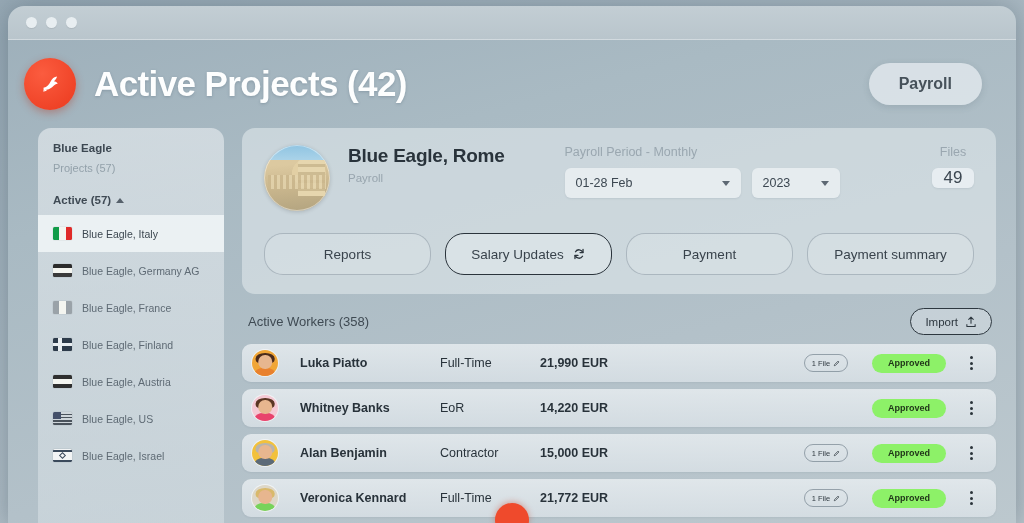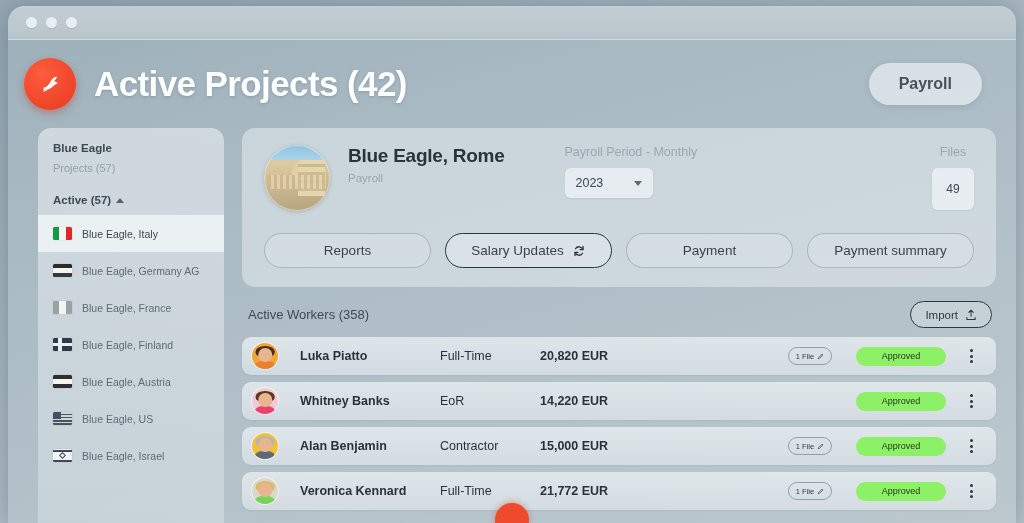--- a/index.html
+++ b/index.html
@@ -235,36 +235,36 @@
     border-left: 4.5px solid transparent;
     border-right: 4.5px solid transparent;
     border-top: 5.5px solid #5d6873;
     margin-left: 8px;
   }
   #files-block { margin-left: auto; text-align: center; }
   #files-label { font-size: 12.5px; color: #9aa7b0; margin-bottom: 9px; }
   #files-value {
     background: rgba(238,243,246,.80);
     border-radius: 6px;
-    height: 42px;
+    height: 20px;
     min-width: 42px;
     display: flex; align-items: center; justify-content: center;
-    font-size: 12px;
+    font-size: 17px;
     color: #3c4751;
     box-shadow: 0 1px 2px rgba(60,80,95,.10);
   }
 
   #action-row {
     display: flex;
     gap: 14px;
     margin-top: 22px;
   }
   .action-btn {
     flex: 1;
-    height: 35px;
+    height: 42px;
     border-radius: 19px;
     border: 1px solid rgba(110,125,138,.40);
     display: flex;
     align-items: center;
     justify-content: center;
     gap: 8px;
     font-size: 13.5px;
     color: #39434c;
     background: rgba(228,234,238,.30);
   }
@@ -371,26 +371,26 @@
     justify-content: center;
     gap: 3px;
     font-size: 7.5px;
     color: #2f3940;
     margin-right: 24px;
     flex: none;
   }
   .file-chip.empty { border: none; }
   .pen-ico { width: 7px; height: 7px; }
   .status-badge {
-    width: 90px; height: 19px;
+    width: 74px; height: 19px;
     border-radius: 10px;
     background: #8df168;
     display: flex; align-items: center; justify-content: center;
     font-size: 9px;
-    font-weight: 400;
+    font-weight: 700;
     color: #1f3318;
     flex: none;
   }
   .kebab {
     width: 22px;
     display: flex; flex-direction: column; align-items: center;
     gap: 2.5px;
     margin-left: 14px;
     flex: none;
   }
@@ -502,20 +502,24 @@
         <div id="project-top">
           <div id="project-thumb"></div>
           <div>
             <div id="project-name">Blue Eagle, Rome</div>
             <div id="project-sub">Payroll</div>
           </div>
 
           <div id="period-block">
             <div id="period-label">Payroll Period - Monthly</div>
             <div id="period-selects">
+              <div class="select" id="select-period">
+                <span>01-28 Feb</span>
+                <span class="chev-down"></span>
+              </div>
               <div class="select" id="select-year">
                 <span>2023</span>
                 <span class="chev-down"></span>
               </div>
             </div>
           </div>
 
           <div id="files-block">
             <div id="files-label">Files</div>
             <div id="files-value">49</div>
@@ -554,21 +558,21 @@
         </div>
         <div id="worker-rows">
             <div class="worker-row">
               <div class="w-avatar" style="background: rgb(240, 166, 55);">
                 <span class="body" style="background:#e8812f"></span>
                 <span class="hair" style="background:#4a2b1c"></span>
                 <span class="head"></span>
               </div>
               <div class="w-name">Luka Piatto</div>
               <div class="w-type">Full-Time</div>
-              <div class="w-salary">20,820 EUR</div>
+              <div class="w-salary">21,990 EUR</div>
               <div class="w-spacer"></div>
               <div class="file-chip">
                 <span>1 File</span>
                 <svg viewBox="0 0 16 16" class="pen-ico">
                   <path d="M11.5 2.5l2 2-8 8-2.6.6.6-2.6z" stroke="#2f3940" stroke-width="1.6" fill="none" stroke-linejoin="round"></path>
                 </svg>
               </div>
               <div class="status-badge" style="background: rgb(141, 241, 104);">Approved</div>
               <div class="kebab">
                 <i></i>

